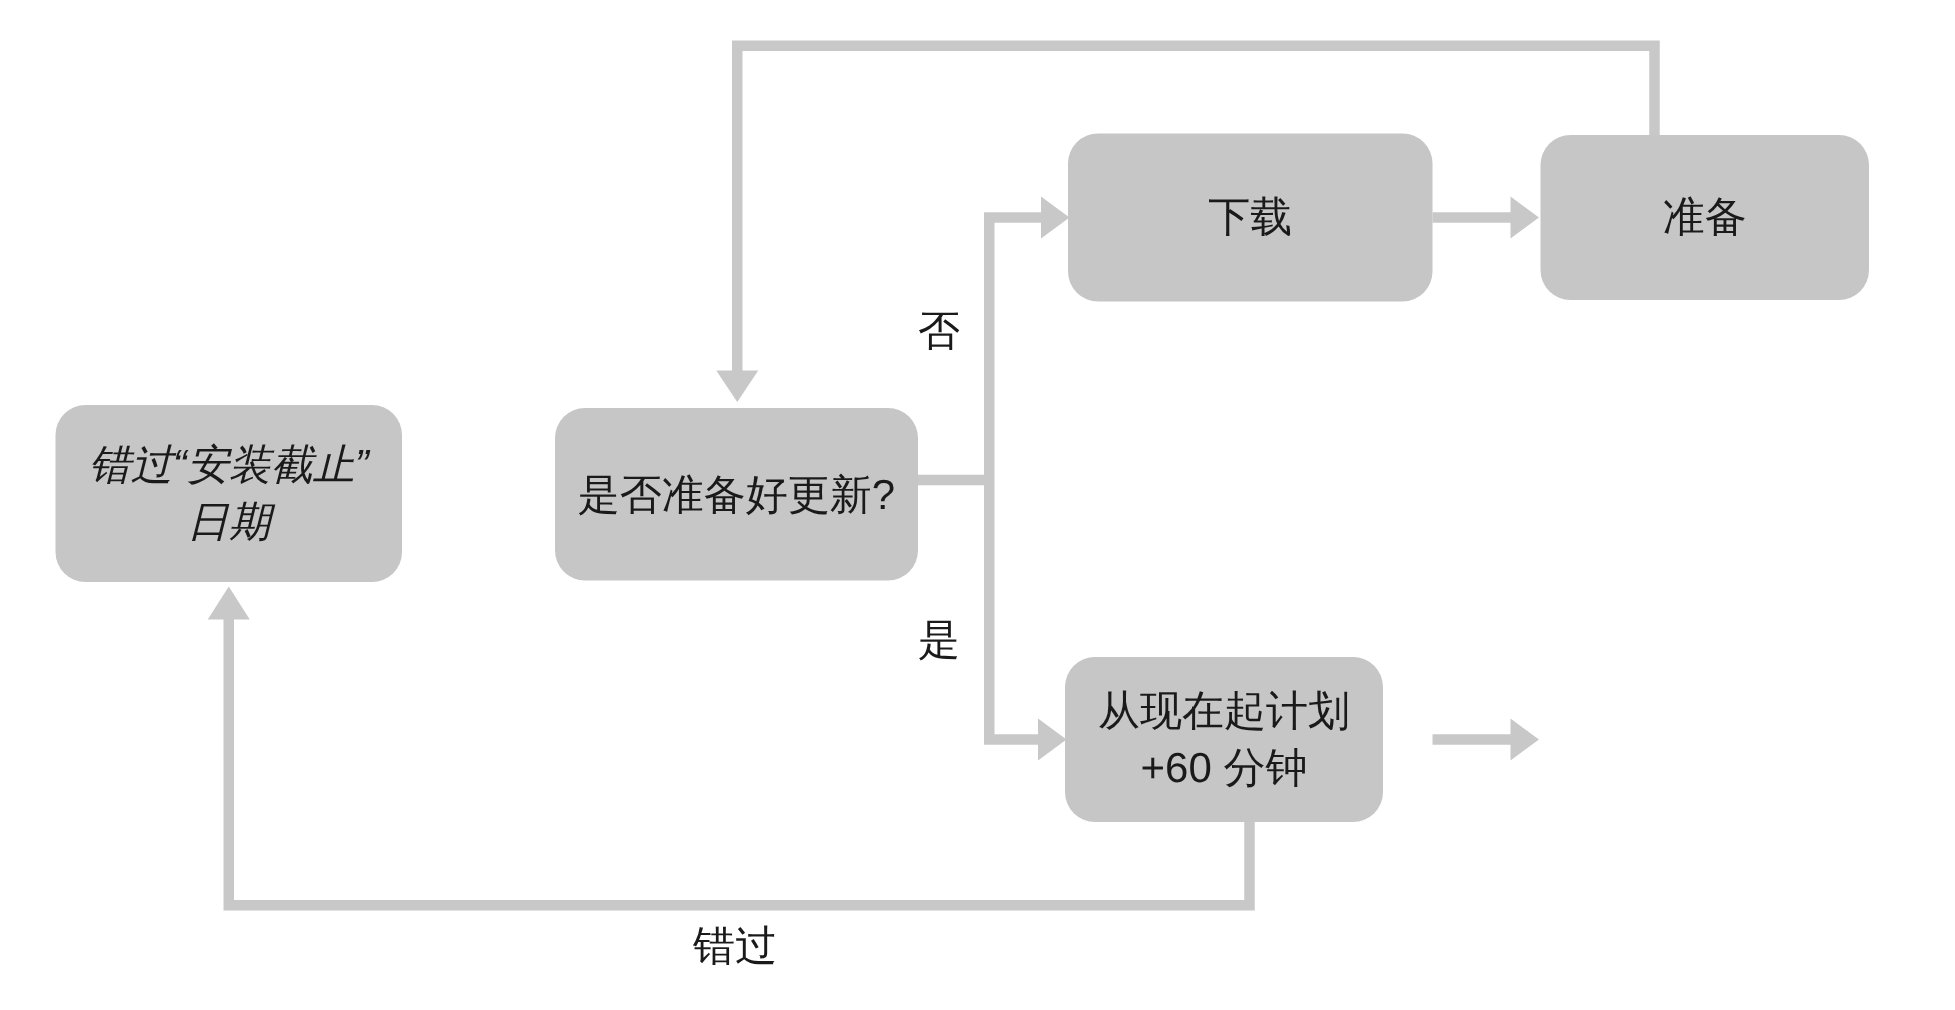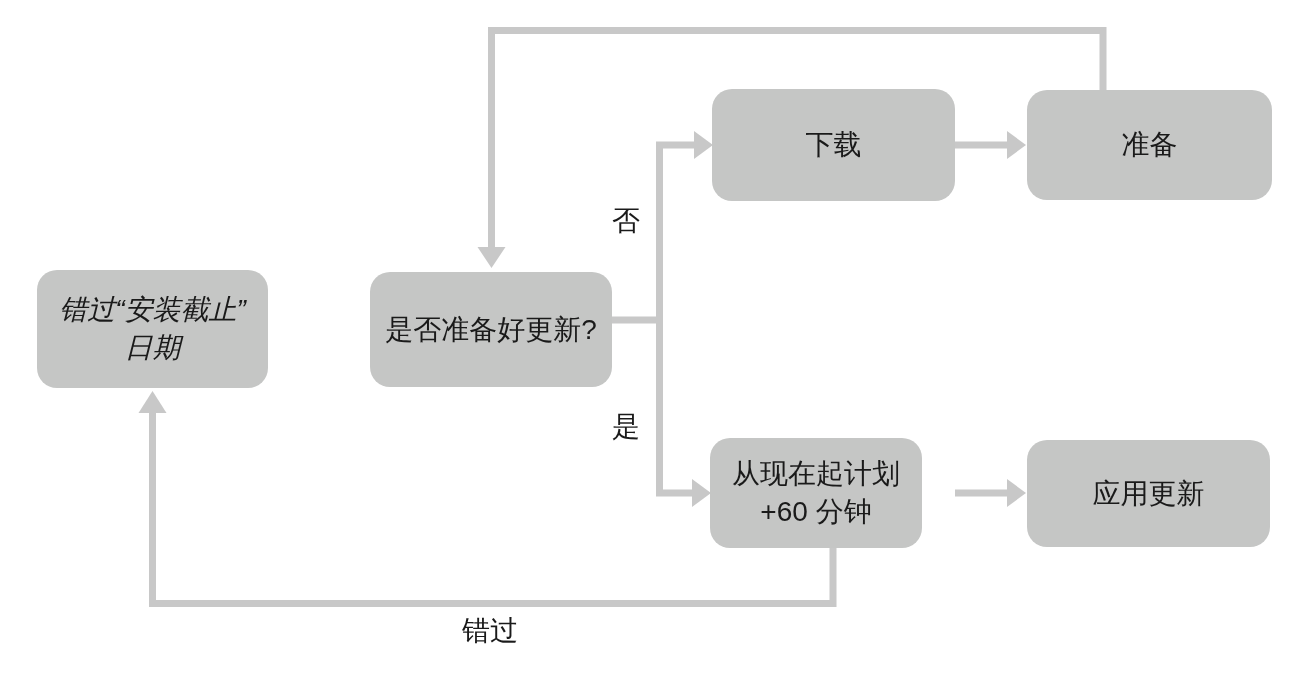--- a/index.html
+++ b/index.html
@@ -47,21 +47,21 @@
   .edge-label {
     position: absolute;
     color: #1a1a1a;
     font-size: 28px;
     line-height: 1.1;
     white-space: nowrap;
   }
   #node-missed   { left: 37px;   top: 270px; width: 231px; height: 118px; font-style: italic; }
   #node-ready    { left: 370px;  top: 272px; width: 242px; height: 115px; }
   #node-download { left: 712px;  top: 89px;  width: 243px; height: 112px; }
-  #node-prepare  { left: 1027px; top: 90px;  width: 245px; height: 110px; }
+  #node-prepare  { left: 1027px; top: 90px;  width: 219px; height: 110px; }
   #node-schedule { left: 710px;  top: 438px; width: 212px; height: 110px; }
   #node-apply    { left: 1027px; top: 440px; width: 243px; height: 107px; }
   #label-no     { left: 612px; top: 206px; }
   #label-yes    { left: 612px; top: 412px; }
   #label-missed { left: 462px; top: 616px; text-align: right; }
 </style>
 </head>
 <body>
 
 <div class="canvas">
@@ -96,21 +96,20 @@
 
   <div class="node" id="node-download">下载</div>
 
   <div class="node" id="node-ready">是否准备好更新?</div>
 
   <div class="node" id="node-prepare">准备</div>
 
   <div class="node" id="node-schedule">从现在起计划
 +60 分钟</div>
 
-  <div class="node" id="node-apply">应用更新</div>
 
   <div class="edge-label" id="label-no">否</div>
 
   <div class="edge-label" id="label-yes">是</div>
 
   <div class="edge-label" id="label-missed">错过</div>
 
 </div>
 
 </body></html>

